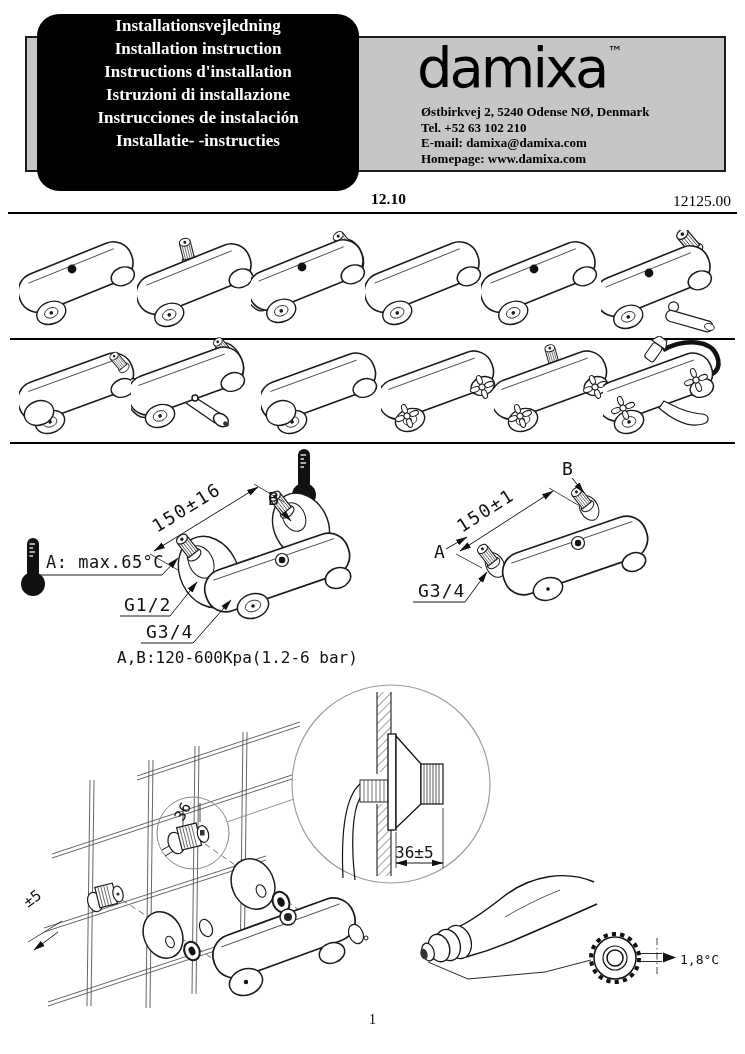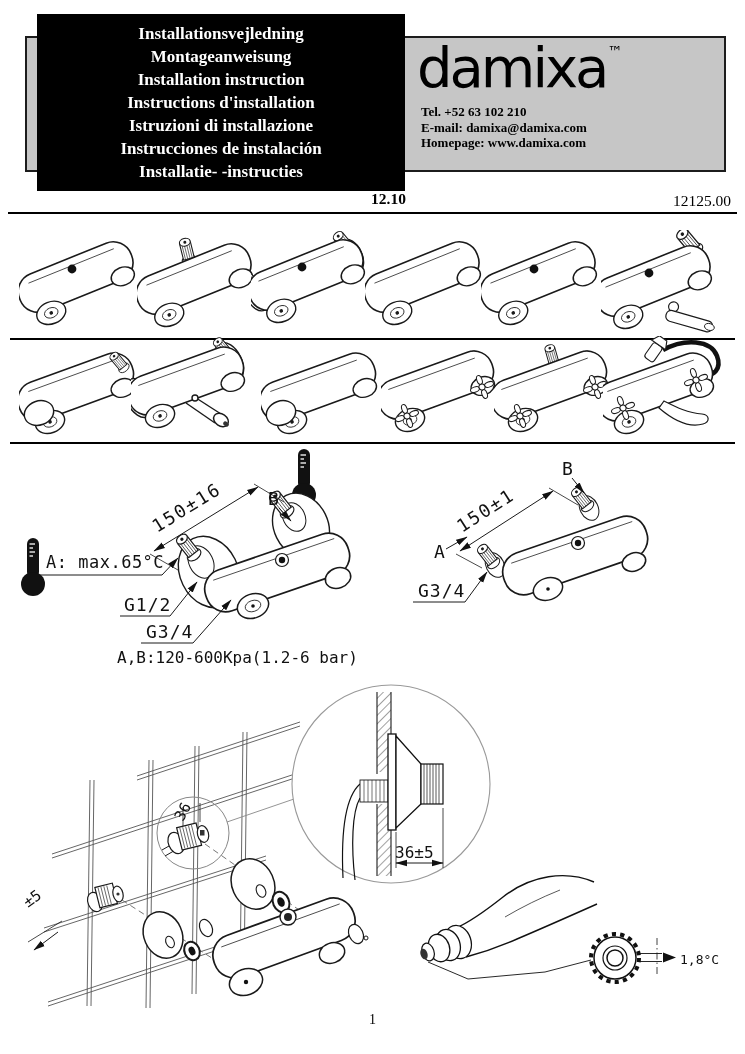--- a/index.html
+++ b/index.html
@@ -1,21 +1,21 @@
 <!DOCTYPE html>
 <html><head>
 <meta charset="utf-8">
 <style>
   html,body{margin:0;padding:0;background:#888;}
   .page{position:relative;width:745px;height:1054px;background:#fff;overflow:hidden;
         font-family:"Liberation Serif",serif;color:#000;}
   .gray-band{position:absolute;left:25px;top:36px;width:697px;height:132px;
              background:#c6c6c6;border:2px solid #1c1c1c;z-index:1;}
-  .black-box{position:absolute;left:37px;top:14px;width:368px;height:177px;background:#000;
-             display:flex;flex-direction:column;justify-content:center;z-index:2;}
+  .black-box{position:absolute;left:37px;top:14px;width:322px;height:177px;background:#000;
+             display:flex;flex-direction:column;z-index:2;border-radius:22px;}
   .black-box .tl{color:#fff;font-weight:bold;font-size:17px;line-height:23px;text-align:center;}
   .brand{position:absolute;left:417px;top:40px;z-index:3;line-height:1;
          font-family:"DejaVu Sans",sans-serif;font-weight:normal;font-size:56px;letter-spacing:-3px;}
   .brand .tm{font-size:15px;letter-spacing:0;position:relative;top:-30px;left:1px;}
   .address{position:absolute;left:421px;top:104px;z-index:3;font-weight:bold;
            font-size:13px;line-height:15.5px;}
   .meta-date{position:absolute;left:371px;top:190px;font-size:15.5px;font-weight:bold;}
   .meta-doc{position:absolute;right:14px;top:192px;font-size:15.5px;}
   .rule{position:absolute;height:2px;background:#000;}
   .prod{position:absolute;}
@@ -72,29 +72,29 @@
       <circle cx="11" cy="46" r="12" fill="#111"></circle>
     </g>
   </defs>
 </svg>
 
 <div class="page">
 
   <div class="gray-band"></div>
   <div class="black-box">
     <div class="tl">Installationsvejledning</div>
-    <div class="tl">Montageanweisung</div>
     <div class="tl">Installation instruction</div>
     <div class="tl">Instructions d'installation</div>
     <div class="tl">Istruzioni di installazione</div>
     <div class="tl">Instrucciones de instalación</div>
     <div class="tl">Installatie- -instructies</div>
   </div>
   <div class="brand"><span>damixa</span><span class="tm">™</span></div>
   <div class="address">
+    <div>Østbirkvej 2, 5240 Odense NØ, Denmark</div>
     <div>Tel. +52 63 102 210</div>
     <div>E-mail: damixa@damixa.com</div>
     <div>Homepage: www.damixa.com</div>
   </div>
 
   <div class="meta-date">12.10</div>
   <div class="meta-doc">12125.00</div>
 
   <div class="rule" style="left:8px;width:729px;top:212px"></div>
   <div class="rule" style="left:10px;width:725px;top:338px"></div>

